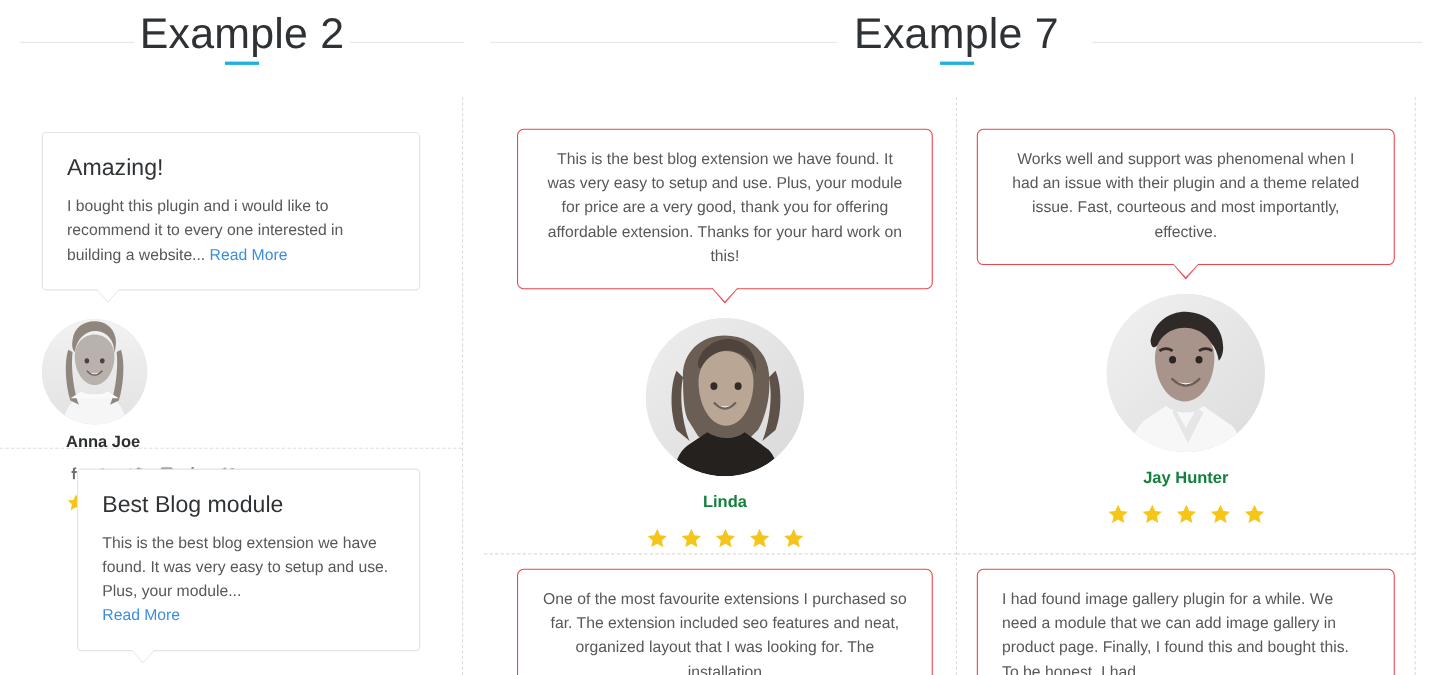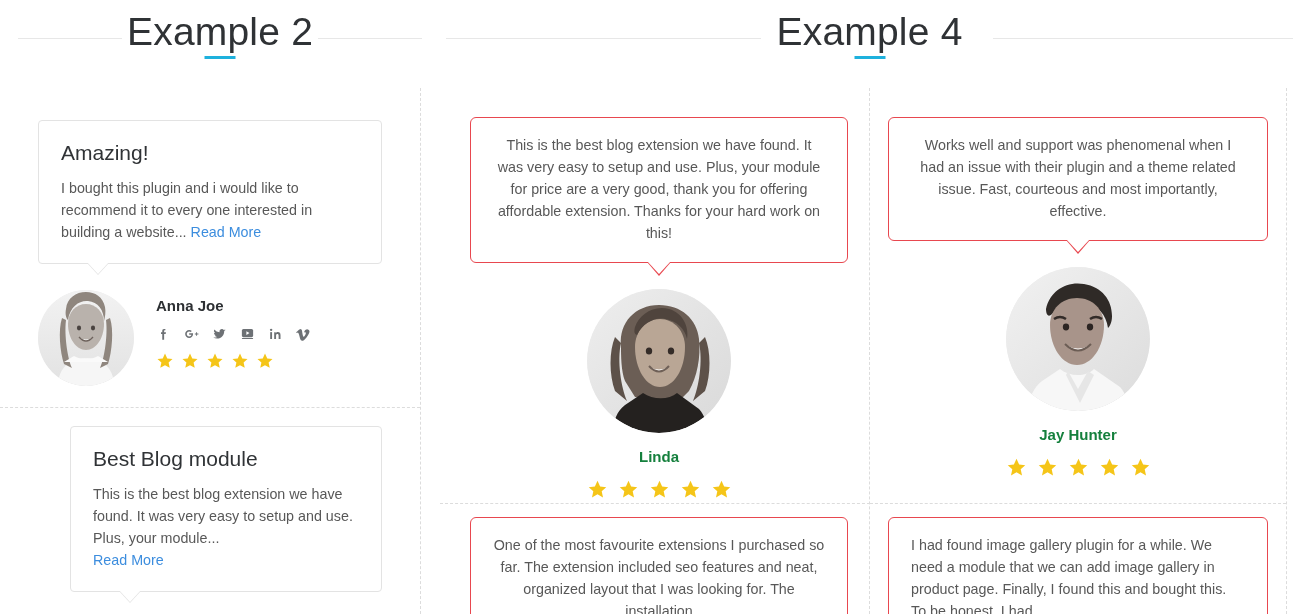--- a/index.html
+++ b/index.html
@@ -139,20 +139,21 @@
     text-decoration: none;
     cursor: pointer;
   }
 
   .t2-person {
     position: relative;
     margin-top: 26px;
     padding-left: 38px;
     display: flex;
     align-items: flex-start;
+    flex-direction: column;
   }
   .avatar {
     border-radius: 50%;
     background: #ededed;
     overflow: hidden;
     flex: none;
     position: relative;
   }
   .avatar svg { display: block; }
 
@@ -248,21 +249,21 @@
     <div class="heading-block h2">
       <div class="heading-rule left"></div>
       <div class="heading-rule right"></div>
       <div class="heading-title">Example 2</div>
       <div class="heading-underline"></div>
     </div>
 
     <div class="heading-block h3">
       <div class="heading-rule left"></div>
       <div class="heading-rule right"></div>
-      <div class="heading-title">Example 4</div>
+      <div class="heading-title">Example 7</div>
       <div class="heading-underline"></div>
     </div>
 
   </div>
 
   <div class="columns">
 
     <div class="vdiv v1"></div>
     <div class="vdiv v2"></div>
     <div class="vdiv v3"></div>

